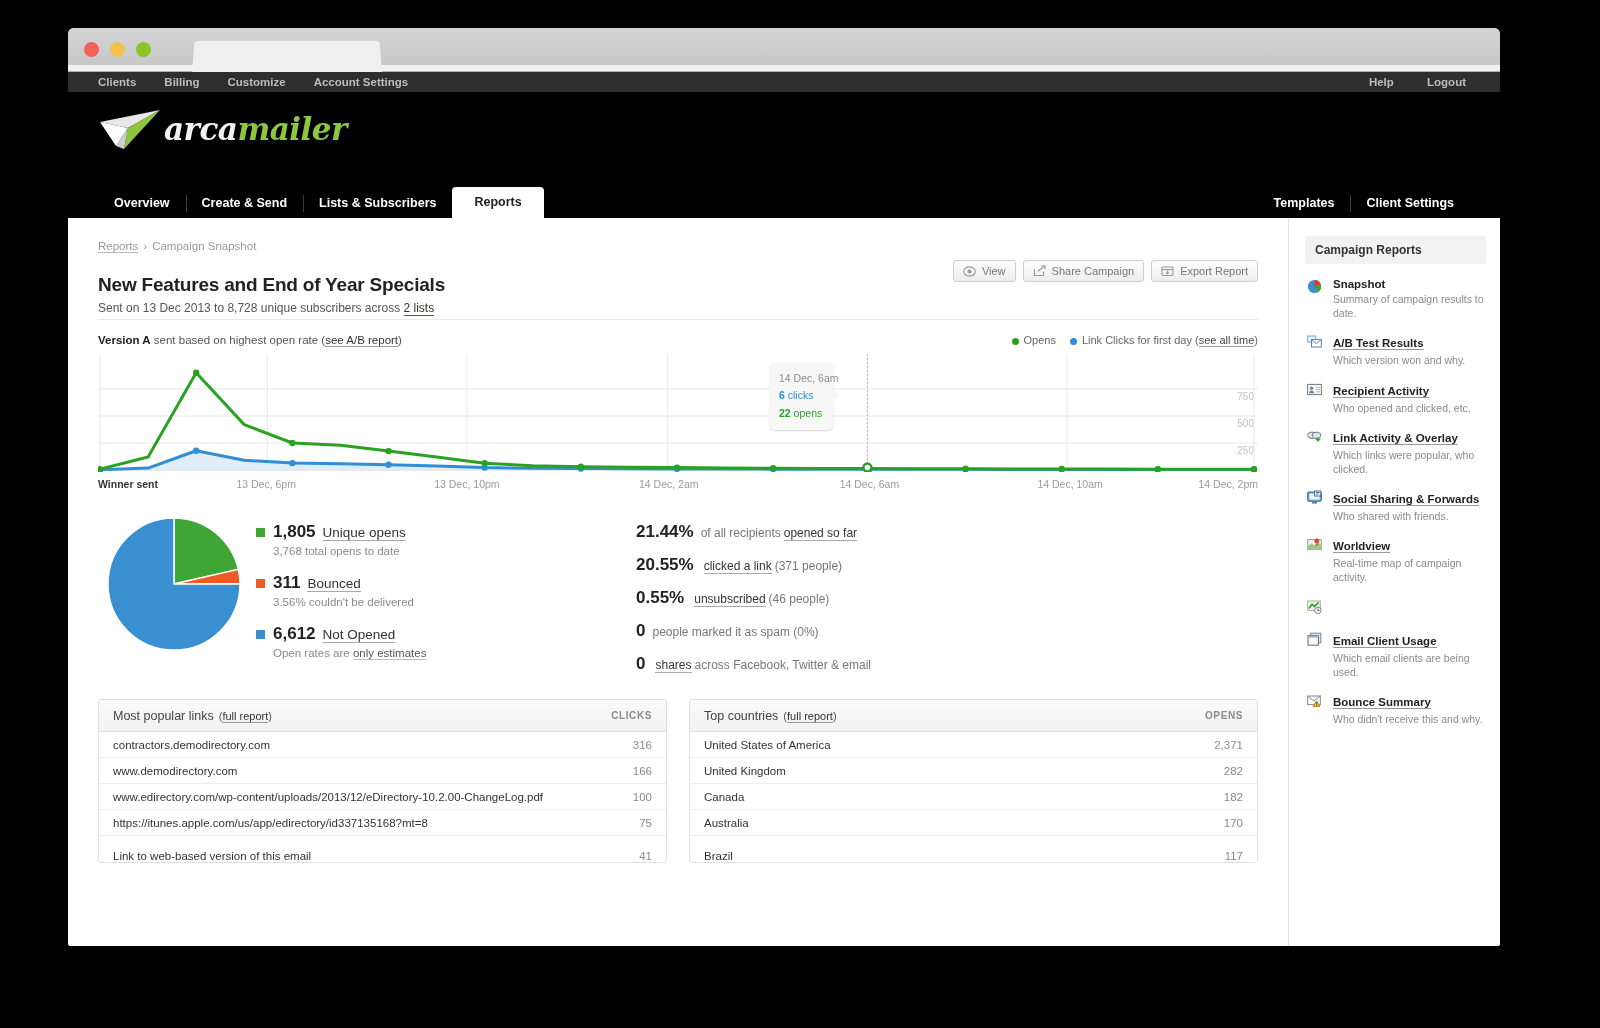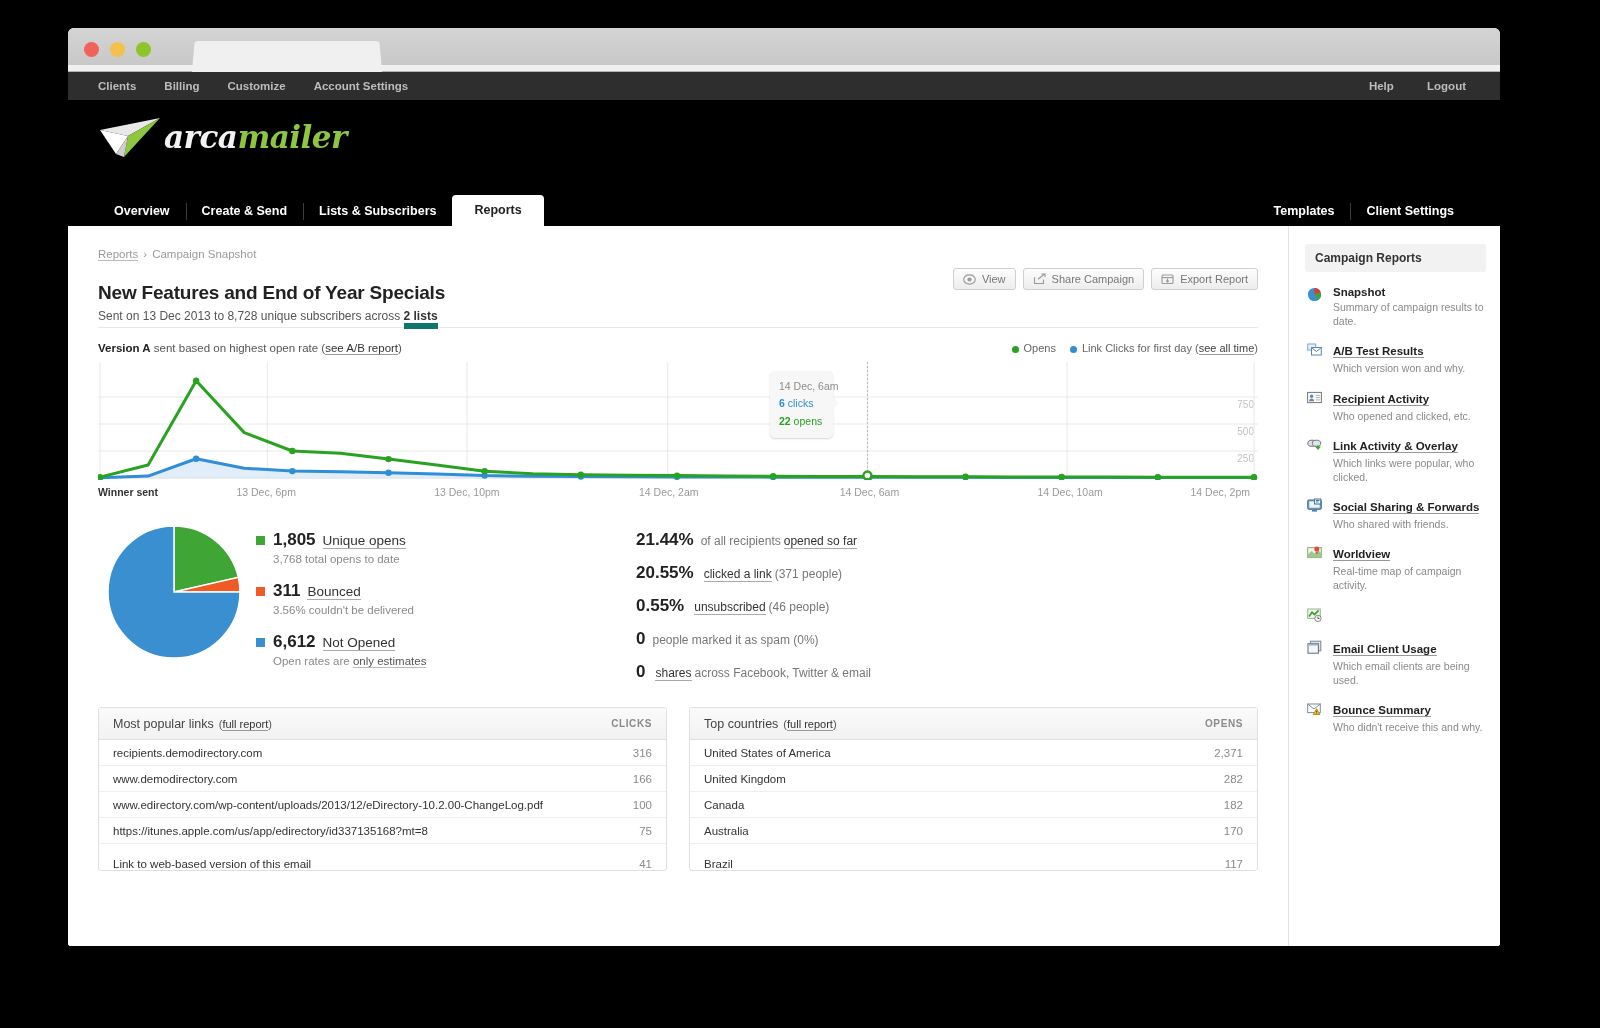--- a/index.html
+++ b/index.html
@@ -38,21 +38,21 @@
     border-radius: 4px 4px 0 0;
     transform: perspective(24px) rotateX(1.2deg);
     transform-origin: bottom;
   }
   .tabstrip-fill {
     position:absolute; left:0; right:0; bottom:0; height:6px; background:#f0f0f0;
   }
 
   
   .utilbar {
-    height: 28px; background: #2e2e2e;
+    height: 20px; background: #2e2e2e;
     display: flex; align-items: center;
     padding: 0 34px 0 30px;
     font-size: 11.5px;
     text-align: center;
   }
   .utilbar a { color: #bdbdbd; text-decoration: none; margin-right: 28px; font-weight: bold; }
   .utilbar .spacer { flex: 1; }
   .utilbar .right a { margin: 0 0 0 30px; }
 
   .brandbar {
@@ -253,21 +253,21 @@
   </div>
 
   <div class="page">
     <div class="content">
 
       <div class="crumb">
         <a href="#" style="border-bottom:1px solid #bbb; text-decoration:none;">Reports</a><span class="sep">›</span><span>Campaign Snapshot</span>
       </div>
 
       <div class="title">New Features and End of Year Specials</div>
-      <div class="subtitle"><span>Sent on 13 Dec 2013 to 8,728 unique subscribers across </span><a href="#" style="border-bottom:6px solid #0f766e;text-decoration:none;font-weight:bold;">2 lists</a></div>
+      <div class="subtitle"><span>Sent on 13 Dec 2013 to 8,728 unique subscribers across </span><a href="#" style="border-bottom:1px solid #0f766e;text-decoration:none;">2 lists</a></div>
 
       <div class="actions">
         <div class="btn">
           <svg width="13" height="11" viewBox="0 0 13 11">
               <ellipse cx="6.5" cy="5.5" rx="5.8" ry="4.6" fill="none" stroke="#999" stroke-width="1.1"></ellipse>
               <circle cx="6.5" cy="5.5" r="2.1" fill="#999"></circle>
             </svg>
           <span>View</span>
         </div>
         <div class="btn">
@@ -350,21 +350,21 @@
           <div class="ttopens"><b>22</b> <span>opens</span></div>
         </div>
       </div>
       <div class="xaxis" id="xaxis">
           <span class="first">Winner sent</span>
           <span style="left: 168.2px; transform: translateX(-50%);">13 Dec, 6pm</span>
           <span style="left: 368.88px; transform: translateX(-50%);">13 Dec, 10pm</span>
           <span style="left: 570.72px; transform: translateX(-50%);">14 Dec, 2am</span>
           <span style="left: 771.4px; transform: translateX(-50%);">14 Dec, 6am</span>
           <span style="left: 972.08px; transform: translateX(-50%);">14 Dec, 10am</span>
-          <span style="right: 8px; margin-left: 36px;">14 Dec, 2pm</span>
+          <span style="right: 0px; margin-left: 36px;">14 Dec, 2pm</span>
         </div>
 
       <div class="stats">
         <div class="pie-wrap">
           <svg id="pie-svg" width="140" height="140" viewBox="0 0 140 140">
               <path d="M 70 70 L 70 4 A 66 66 0 0 1 134.35577158598562 55.35982706480392 Z" fill="#3fa535" stroke="#fff" stroke-width="1.5"></path>
               <path d="M 70 70 L 134.35577158598562 55.35982706480392 A 66 66 0 0 1 136 70 Z" fill="#ef5b25" stroke="#fff" stroke-width="1.5"></path>
               <path d="M 70 70 L 136 70 A 66 66 0 1 1 69.99999999999999 4 Z" fill="#3a8fd0" stroke="#fff" stroke-width="1.5"></path>
             </svg>
         </div>
@@ -425,21 +425,21 @@
 
       <div class="tables">
         <div class="tbl">
           <div class="tbl-head">
             <span>Most popular links</span>
             <span class="fr">(<a href="#" style="border-bottom:1px solid #999;text-decoration:none;">full report</a>)</span>
             <span class="colname">CLICKS</span>
           </div>
           <div id="links-rows">
               <div class="tbl-row">
-                <span>recipients.demodirectory.com</span>
+                <span>contractors.demodirectory.com</span>
                 <span class="val">316</span>
               </div>
               <div class="tbl-row">
                 <span>www.demodirectory.com</span>
                 <span class="val">166</span>
               </div>
               <div class="tbl-row">
                 <span>www.edirectory.com/wp-content/uploads/2013/12/eDirectory-10.2.00-ChangeLog.pdf</span>
                 <span class="val">100</span>
               </div>

